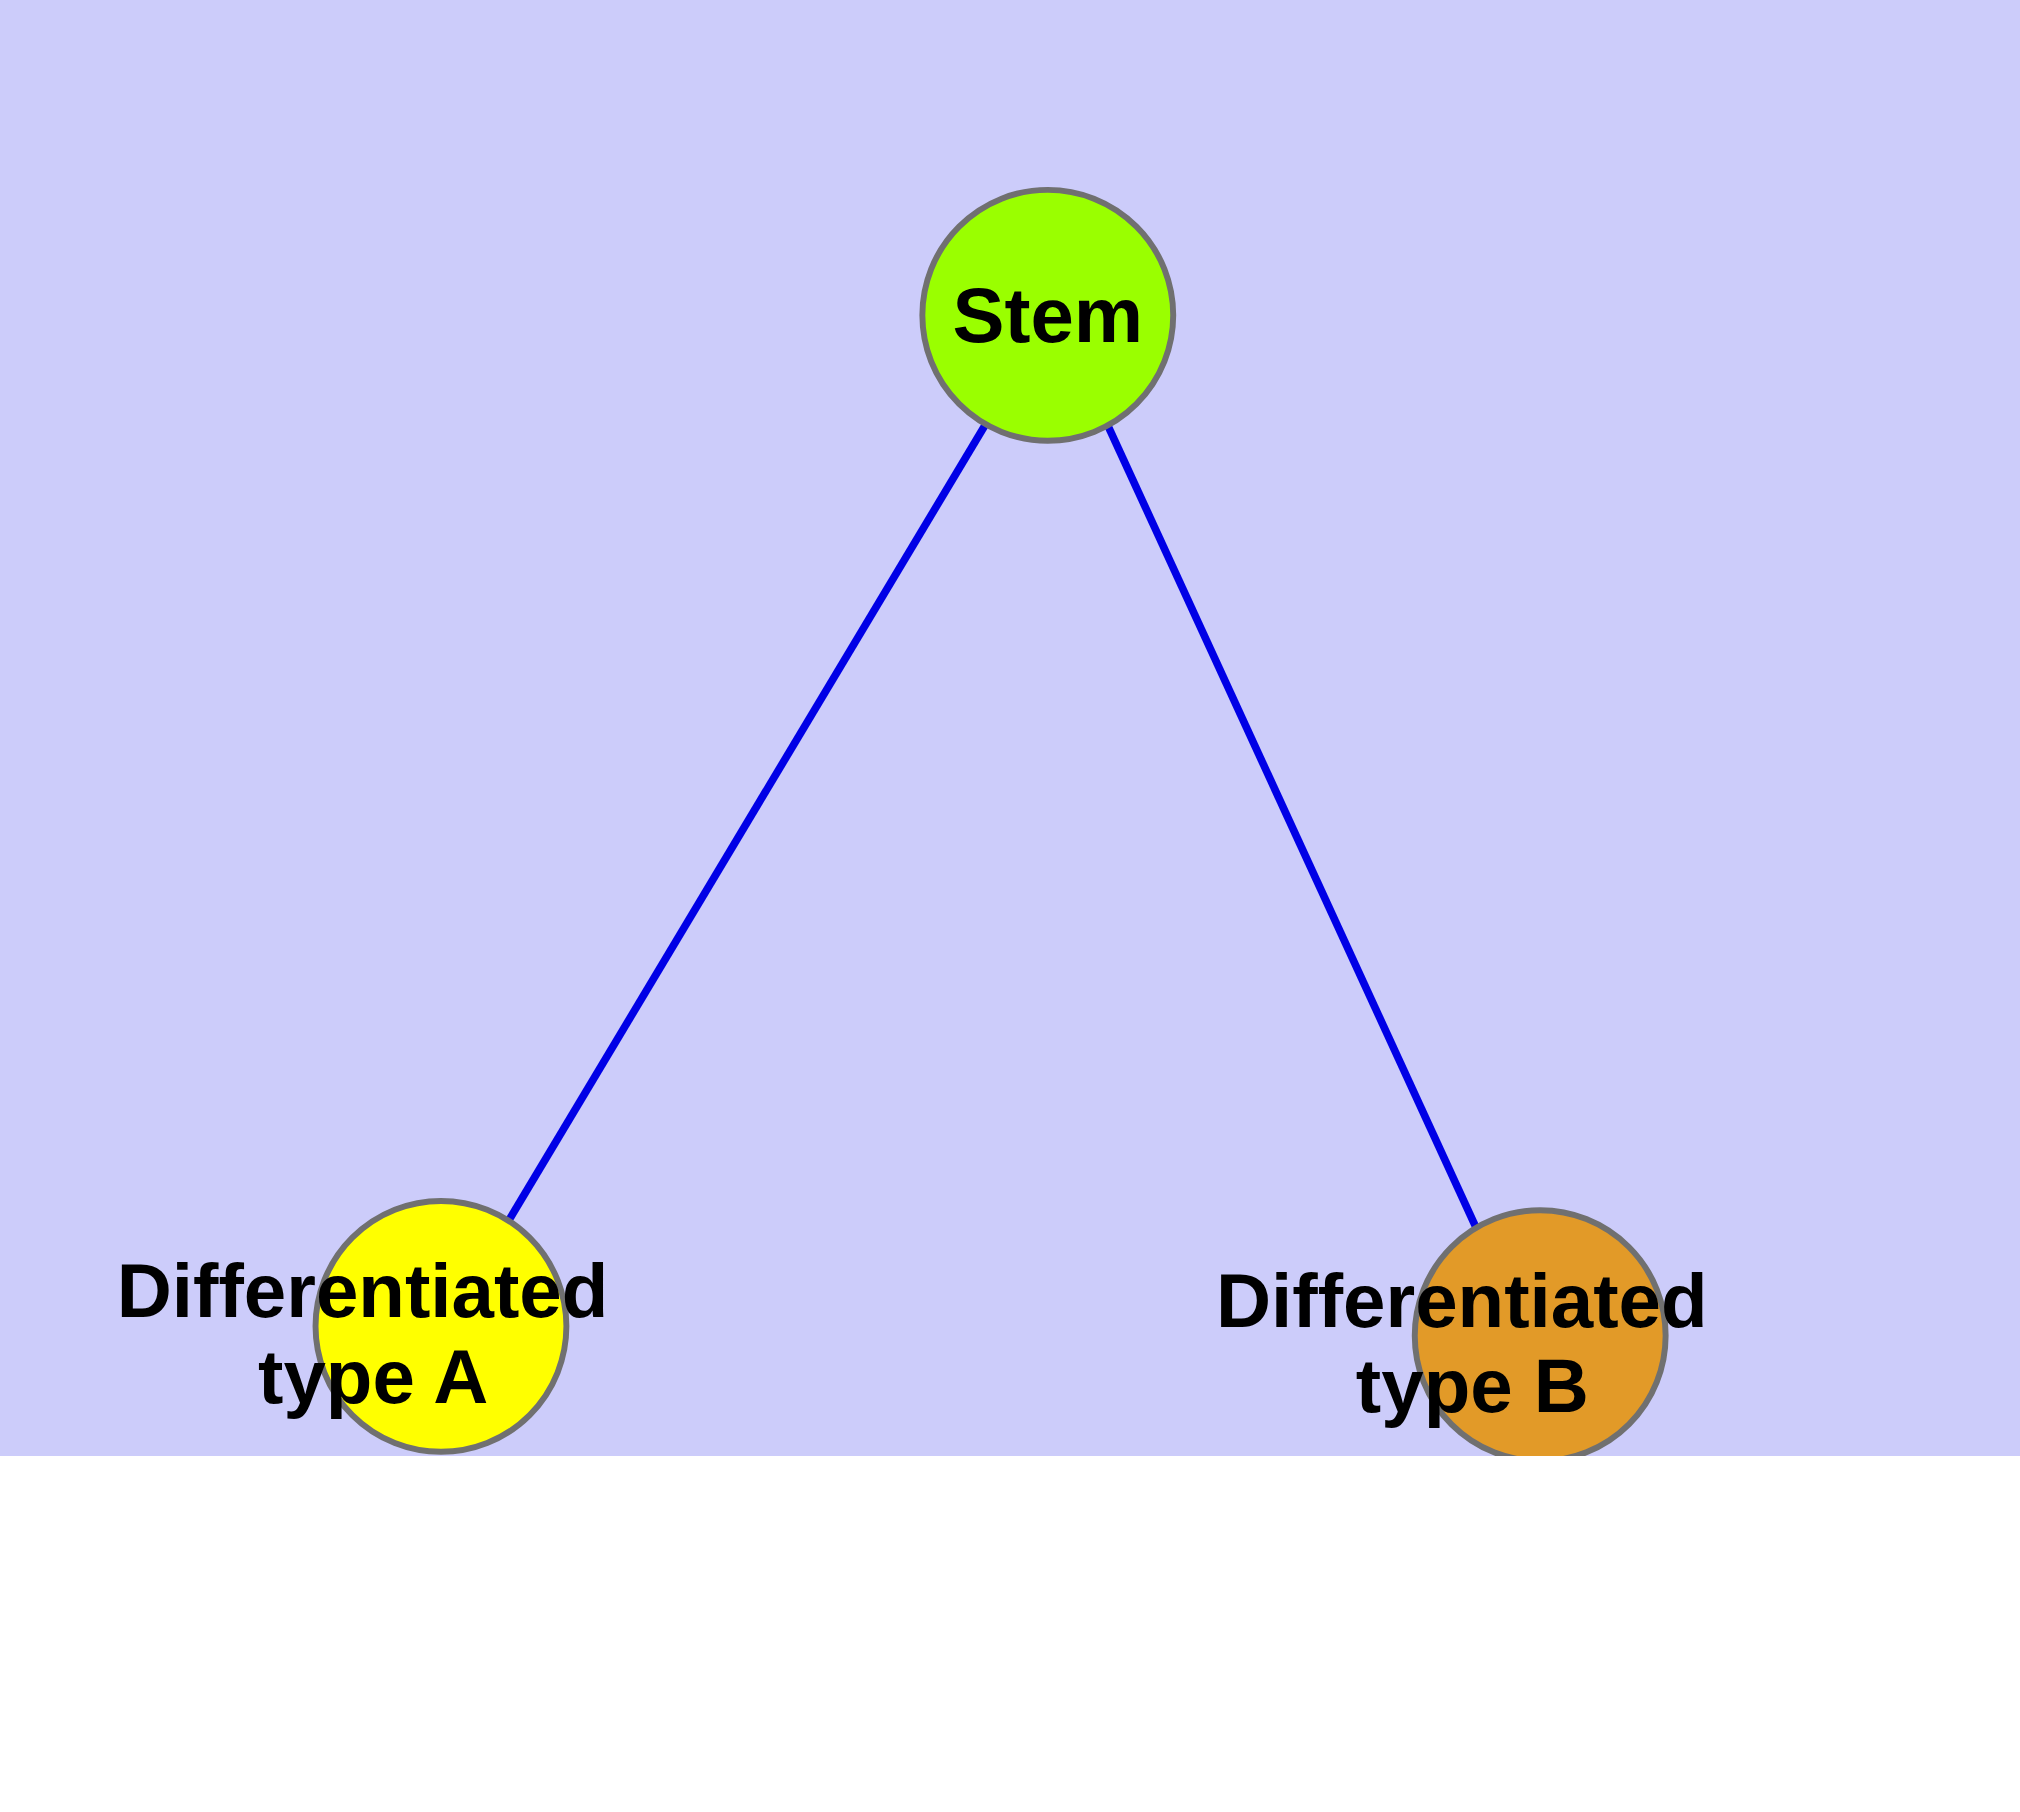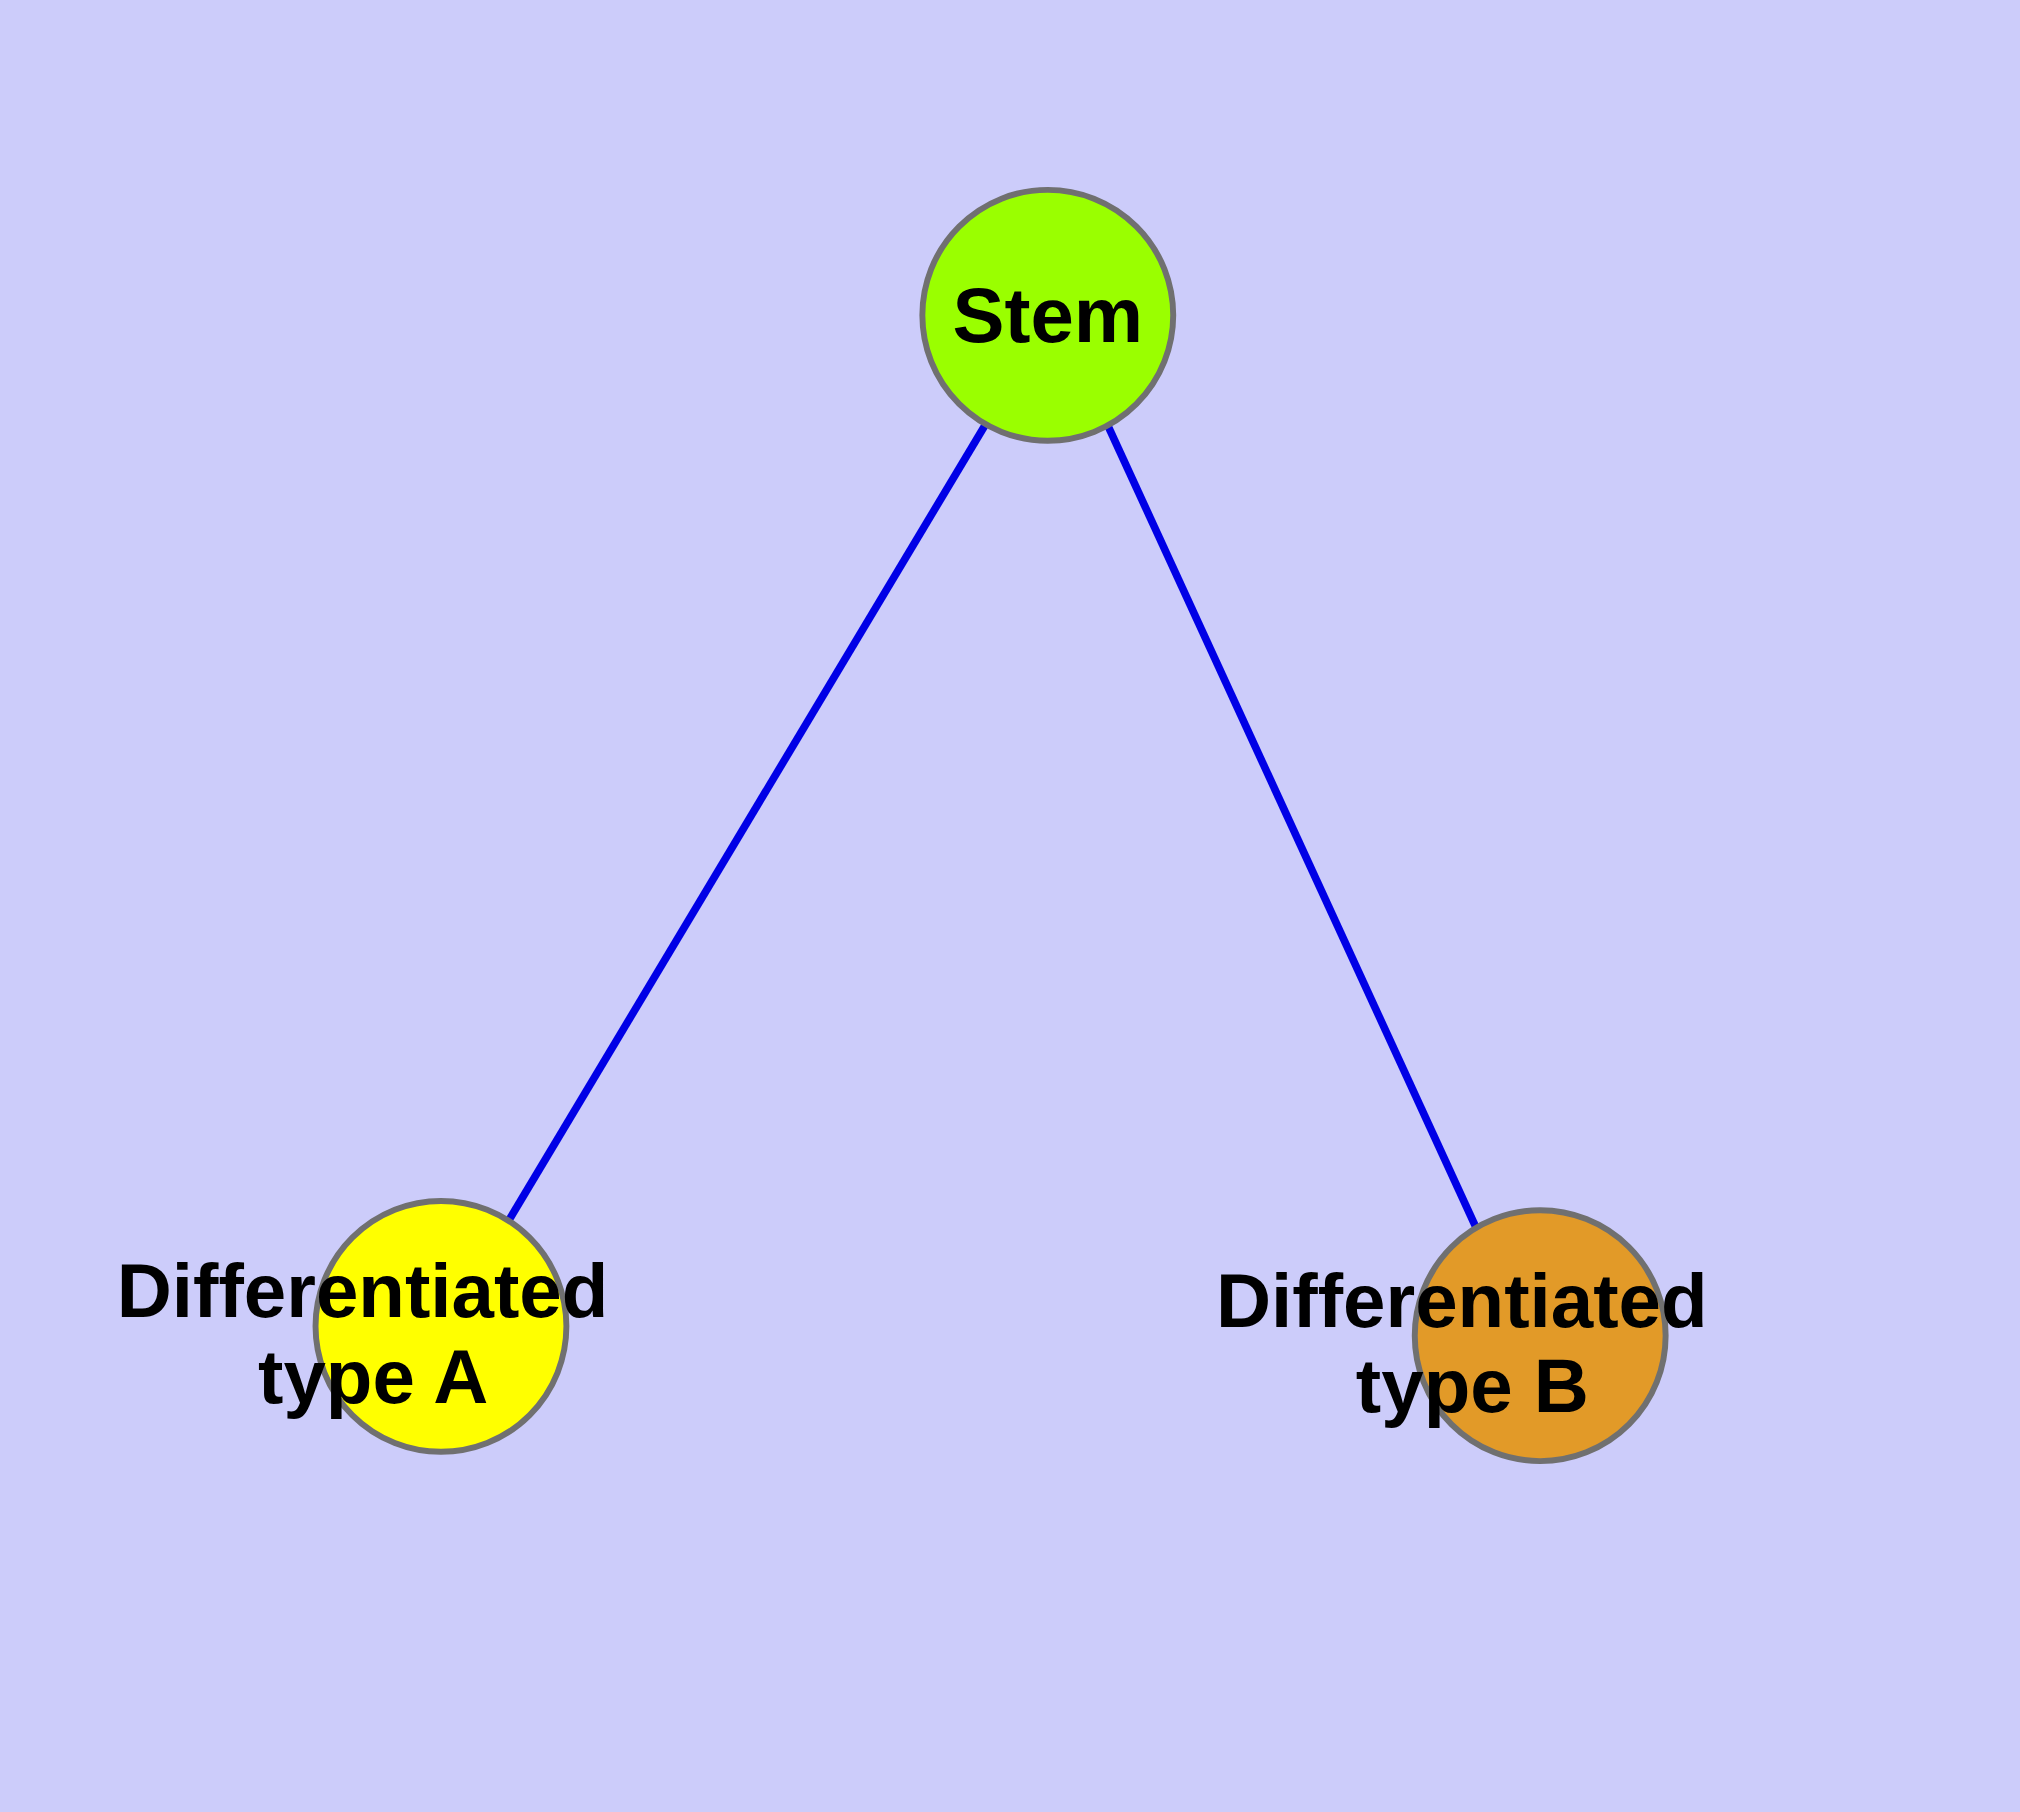--- a/index.html
+++ b/index.html
@@ -3,21 +3,21 @@
 <meta charset="utf-8">
 <style>
   html, body {
     margin: 0;
     padding: 0;
     background: #ffffff;
   }
   #canvas {
     position: relative;
     width: 2021px;
-    height: 1812px;
+    height: 1456px;
     overflow: hidden;
     background: #ccccfa;
     font-family: "Liberation Sans", sans-serif;
   }
   #graph-svg {
     position: absolute;
     left: 0;
     top: 0;
     width: 2021px;
     height: 1812px;

